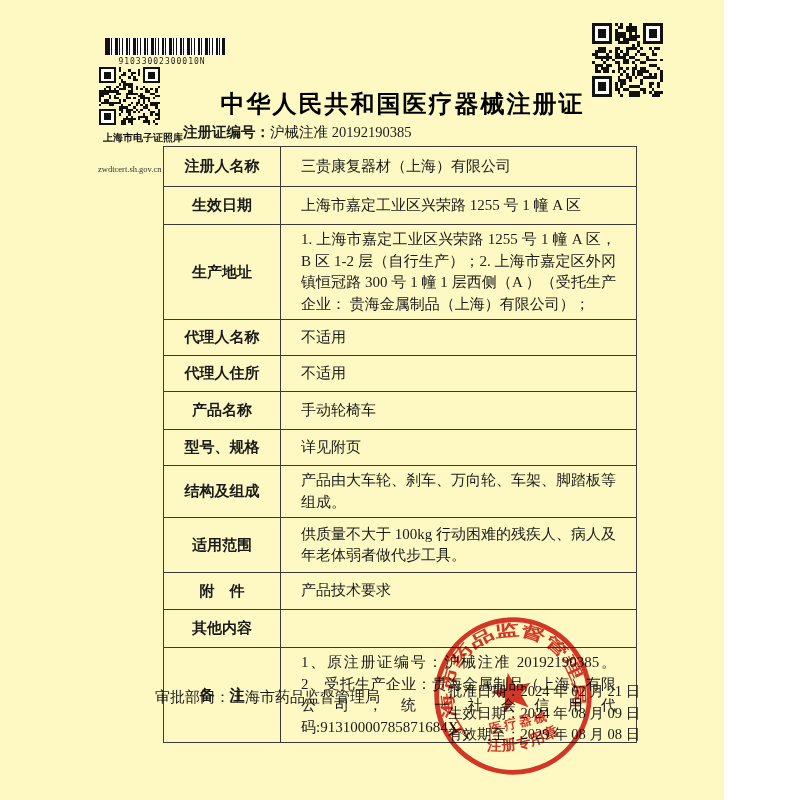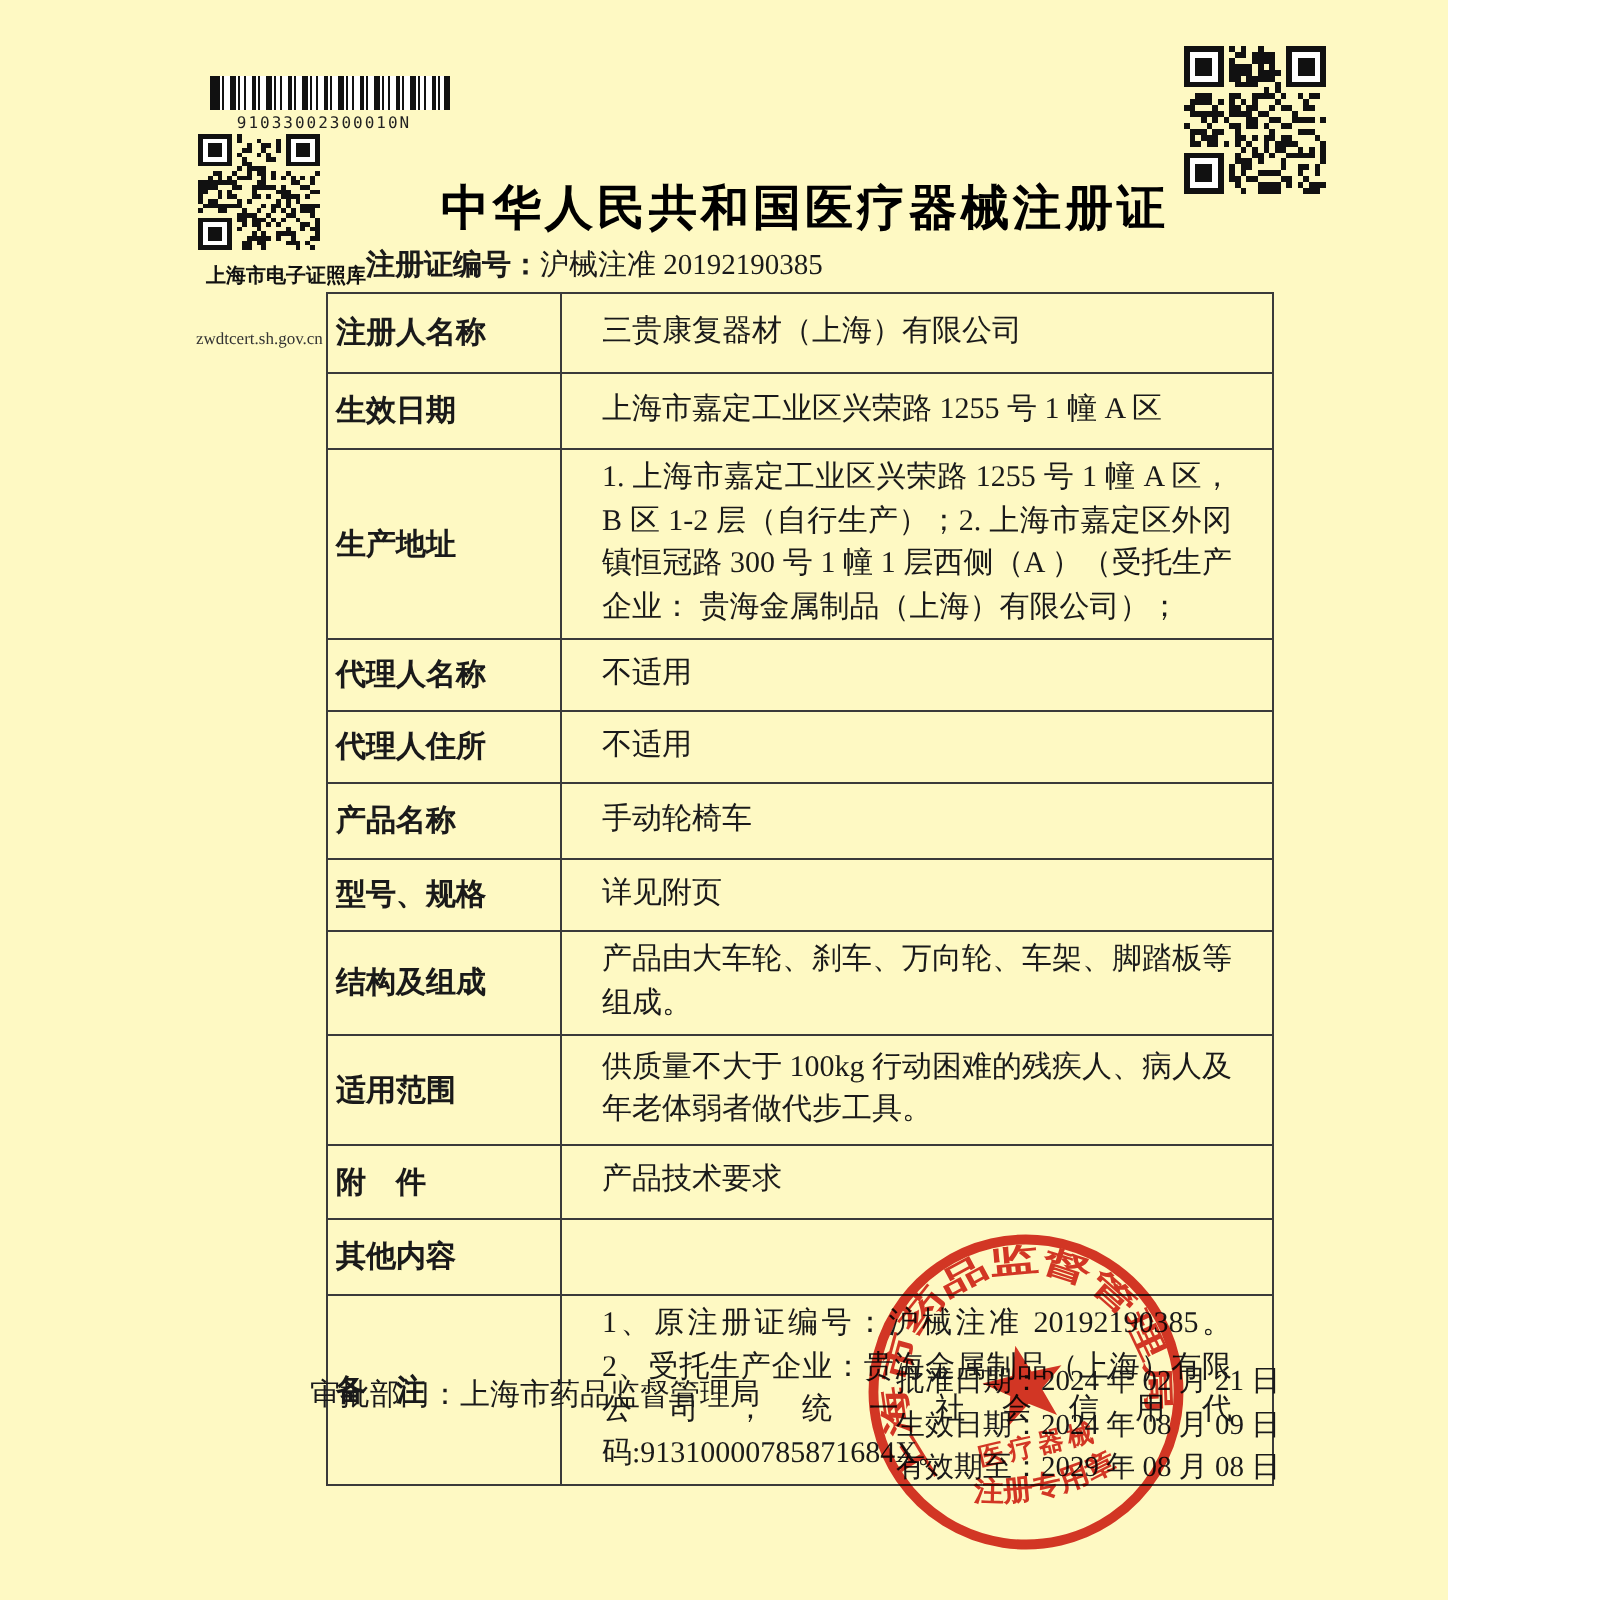--- a/index.html
+++ b/index.html
@@ -23,21 +23,21 @@
   
   .title{position:absolute;left:155px;top:88px;width:495px;text-align:center;
     font-size:24px;font-weight:bold;letter-spacing:2px;color:#000;}
   .cert-no{position:absolute;left:183px;top:123px;font-size:14.5px;}
   .cert-no .lbl{font-weight:bold;}
 
   
   table.cert{position:absolute;left:163px;top:146px;width:474px;border-collapse:collapse;
     table-layout:fixed;}
   table.cert td{border:1px solid #3a3a3a;vertical-align:middle;}
-  td.lab{width:108px;text-align:left;font-weight:bold;font-size:15px;padding:0 4px;}
+  td.lab{width:108px;text-align:center;font-weight:bold;font-size:15px;padding:0 4px;}
   td.val{padding:4px 20px;font-size:15px;line-height:21.5px;text-align:justify;}
   tr.r1{height:40px} tr.r2{height:38px} tr.r3{height:89px} tr.r4{height:36px}
   tr.r5{height:36px} tr.r6{height:38px} tr.r7{height:36px} tr.r8{height:43px}
   tr.r9{height:55px} tr.r10{height:37px} tr.r11{height:38px} tr.r12{height:66px}
 
   
   .approval{position:absolute;left:155px;top:688px;font-size:15px;}
   .dates{position:absolute;left:448px;top:681px;font-size:14.5px;line-height:21.5px;
     white-space:nowrap;}
 

